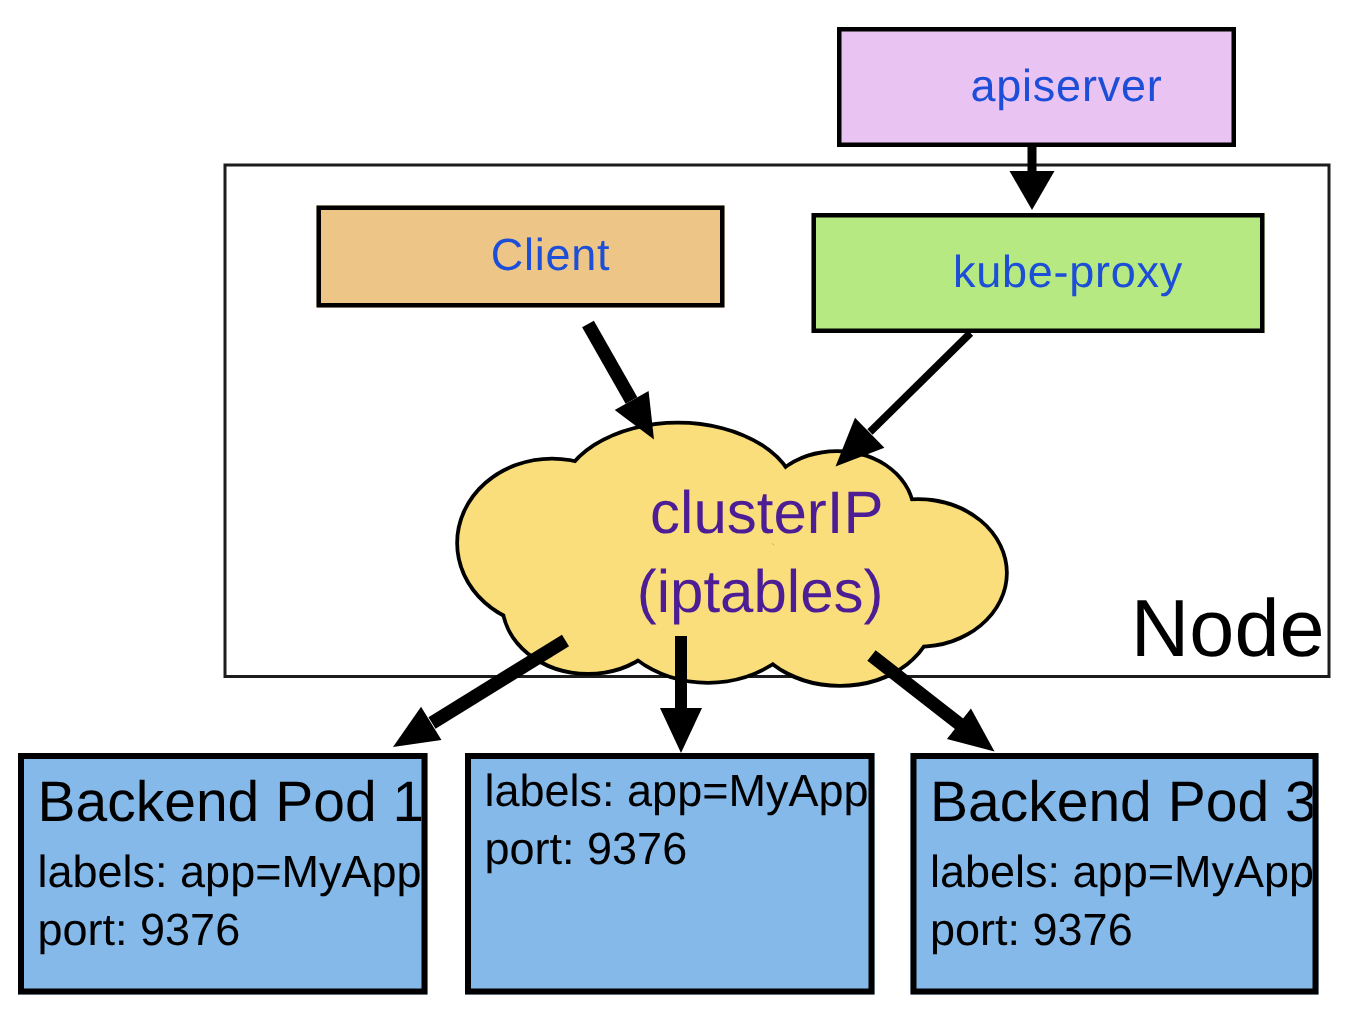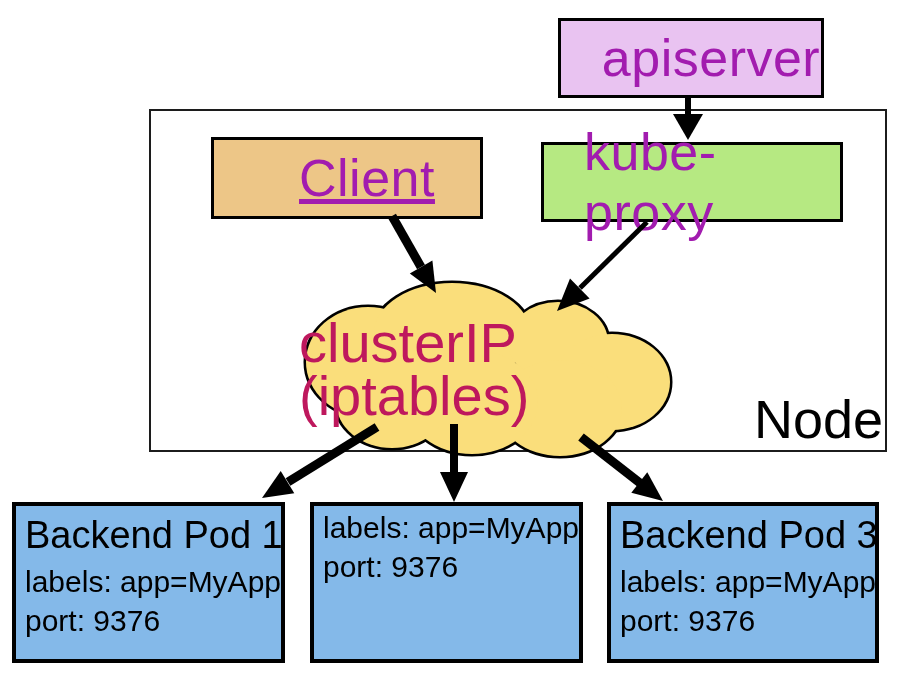--- a/index.html
+++ b/index.html
@@ -19,27 +19,27 @@
     box-sizing: border-box;
     background: transparent;
   }
   .box {
     position: absolute;
     box-sizing: border-box;
     border: 3px solid #000000;
     display: flex;
     align-items: center;
     justify-content: center;
-    font-size: 52px;
-    color: #a21caf;
+    font-size: 30px;
+    color: #1d4ed8;
     letter-spacing: 0.5px;
     padding-left: 40px;
   }
   .box-apiserver { left: 558px; top: 18px;  width: 266px; height: 80px; }
-  .box-client    { left: 211px; top: 137px; width: 272px; height: 82px; text-decoration: underline; }
+  .box-client    { left: 211px; top: 137px; width: 272px; height: 68px; }
   .box-kubeproxy { left: 541px; top: 142px; width: 302px; height: 80px; }
   .node-label {
     position: absolute;
     left: 698px; top: 390px;
     width: 185px;
     text-align: right;
     font-size: 54px;
     line-height: 58px;
     color: #000000;
   }
@@ -61,24 +61,24 @@
   .svg-layer {
     position: absolute;
     left: 0; top: 0;
     width: 899px; height: 682px;
     pointer-events: none;
   }
   .cloud-text {
     position: absolute;
     left: 299px; top: 316px;
     width: 290px;
-    text-align: left;
-    font-size: 56px;
+    text-align: right;
+    font-size: 40px;
     line-height: 53px;
-    color: #be185d;
+    color: #4c1d95;
   }
 </style>
 </head>
 <body>
 
 <div class="stage">
 
   <div class="node-rect"></div>
 
   <div class="box box-apiserver" style="background-color: rgb(233, 195, 241);">

